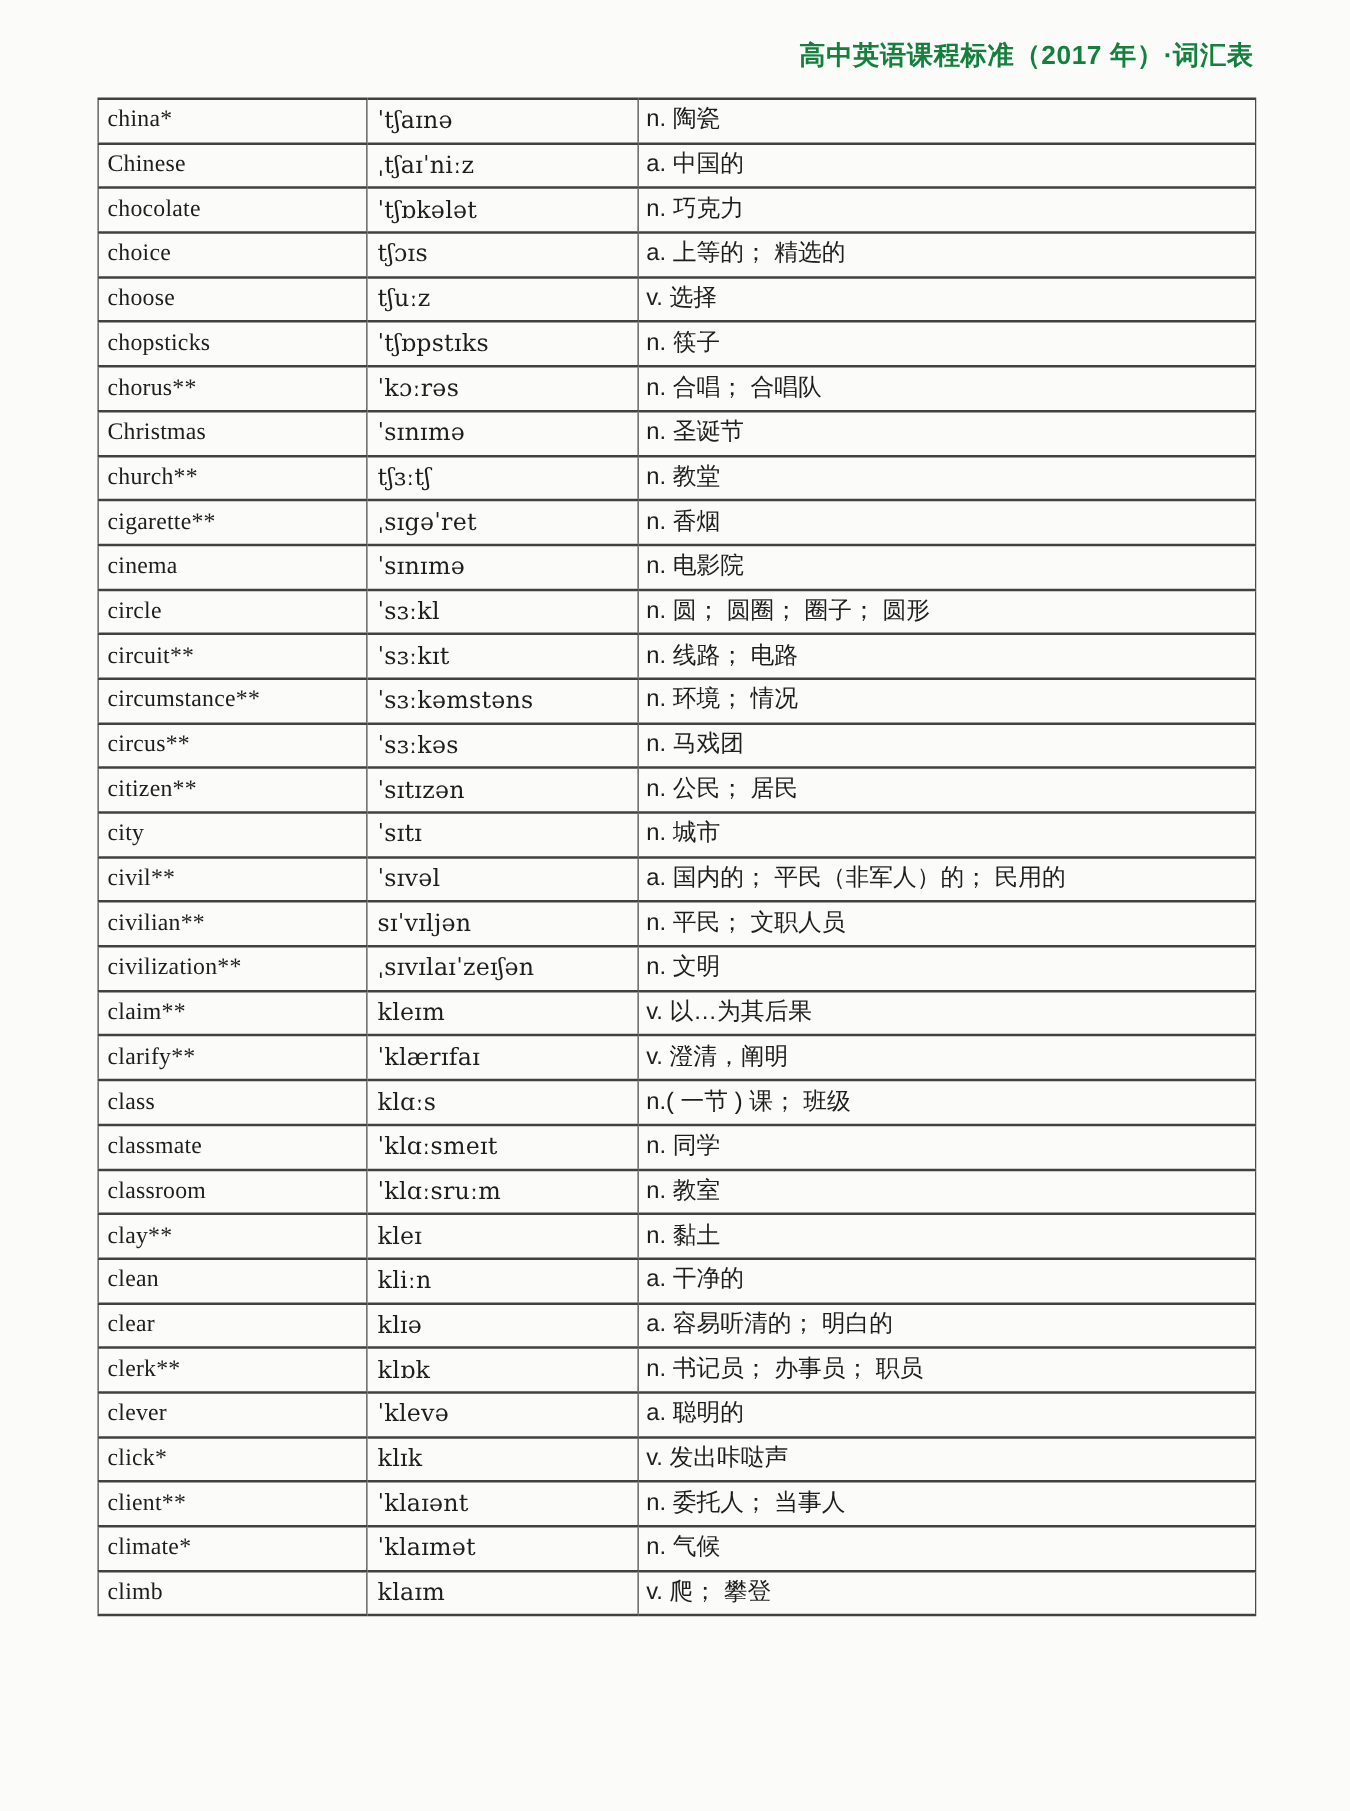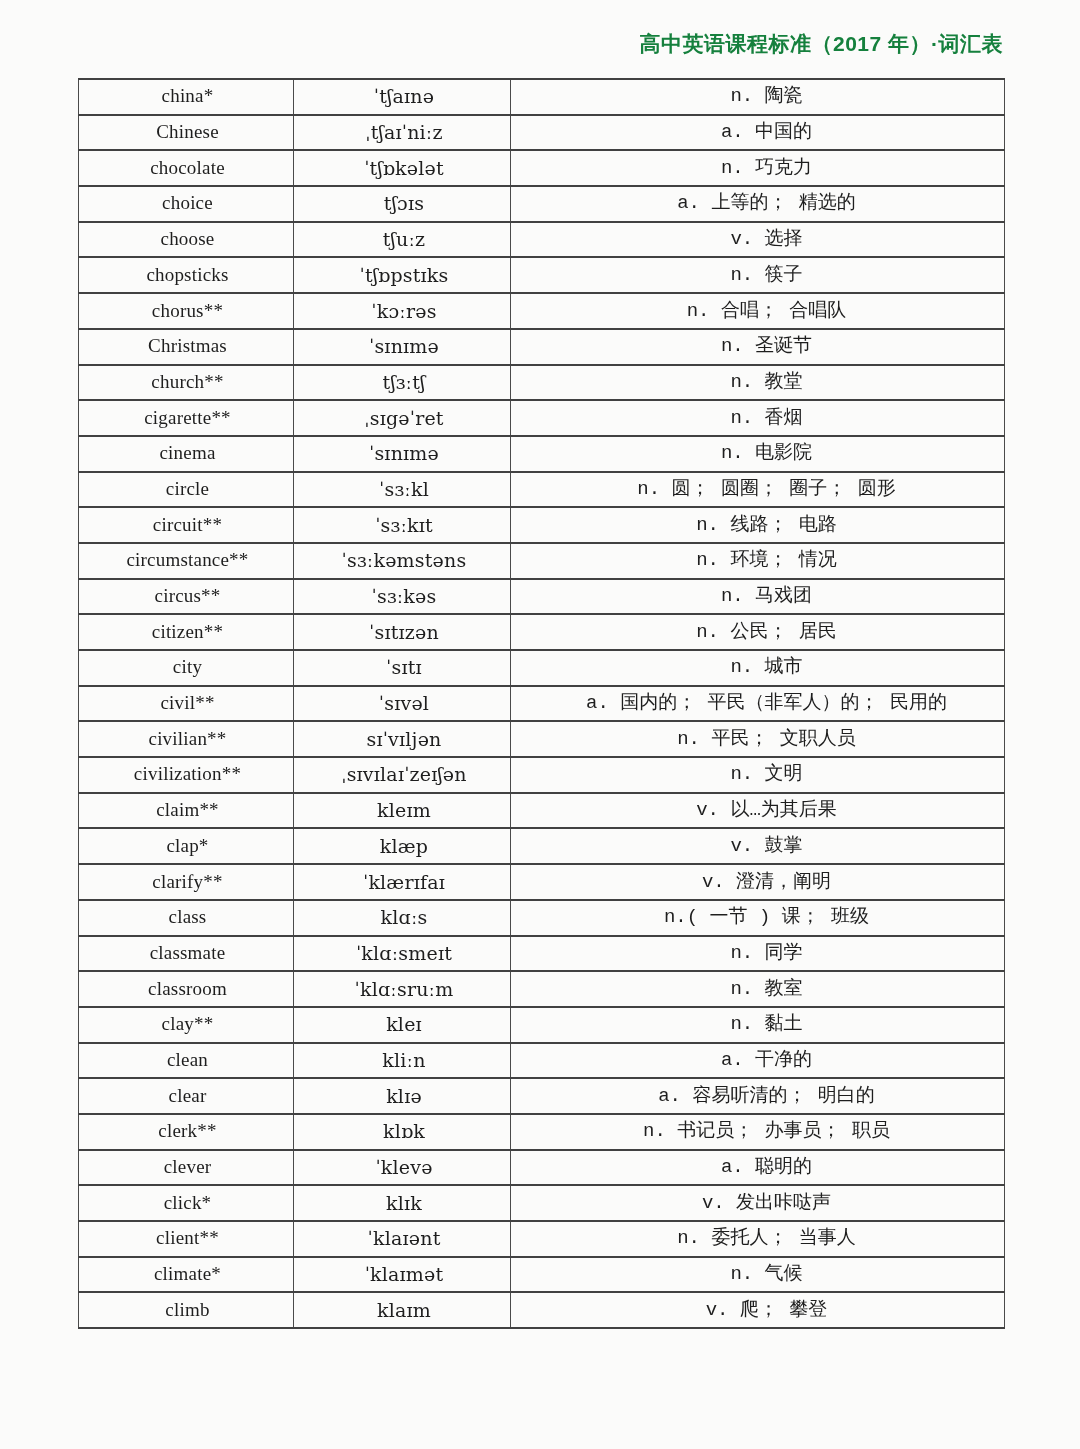--- a/index.html
+++ b/index.html
@@ -26,21 +26,20 @@
     color: #15803d;
     white-space: nowrap;
   }
   table.vocab-table {
     position: absolute;
     left: 78px;
     top: 78px;
     width: 926px;
     border-collapse: collapse;
     table-layout: fixed;
-    text-align: center;
   }
   .vocab-table td {
     border: 1.5px solid #4a4a4a;
     border-top: 2.2px solid #414141;
     border-bottom: 2.2px solid #414141;
     height: 33.7px;
     vertical-align: middle;
     font-size: 19px;
     line-height: 1.1;
     color: #1e1e1e;
@@ -51,22 +50,22 @@
   .vocab-table td.col-word {
     font-family: "Liberation Serif", "DejaVu Serif", serif;
     letter-spacing: 0.2px;
   }
   .vocab-table td.col-phonetic {
     font-family: "DejaVu Serif", "Liberation Serif", serif;
     padding-left: 8px;
     letter-spacing: 0.2px;
   }
   .vocab-table td.col-meaning {
-    font-family: Liberation Mono, monospace;
-    padding-left: 22px;
+    font-family: Liberation Sans, sans-serif;
+    padding-left: 6px;
   }
 </style>
 </head>
 <body>
 
 <div class="page-header">高中英语课程标准（2017 年）·词汇表</div>
 
 <table class="vocab-table">
   <colgroup>
     <col style="width:215px">
@@ -173,25 +172,20 @@
     <td class="col-word">civilization**</td>
     <td class="col-phonetic">ˌsɪvɪlaɪˈzeɪʃən</td>
     <td class="col-meaning">n. 文明</td>
   </tr>
       <tr>
     <td class="col-word">claim**</td>
     <td class="col-phonetic">kleɪm</td>
     <td class="col-meaning">v. 以…为其后果</td>
   </tr>
       <tr>
-    <td class="col-word">clap*</td>
-    <td class="col-phonetic">klæp</td>
-    <td class="col-meaning">v. 鼓掌</td>
-  </tr>
-      <tr>
     <td class="col-word">clarify**</td>
     <td class="col-phonetic">ˈklærɪfaɪ</td>
     <td class="col-meaning">v. 澄清，阐明</td>
   </tr>
       <tr>
     <td class="col-word">class</td>
     <td class="col-phonetic">klɑːs</td>
     <td class="col-meaning">n.( 一节 ) 课； 班级</td>
   </tr>
       <tr>

